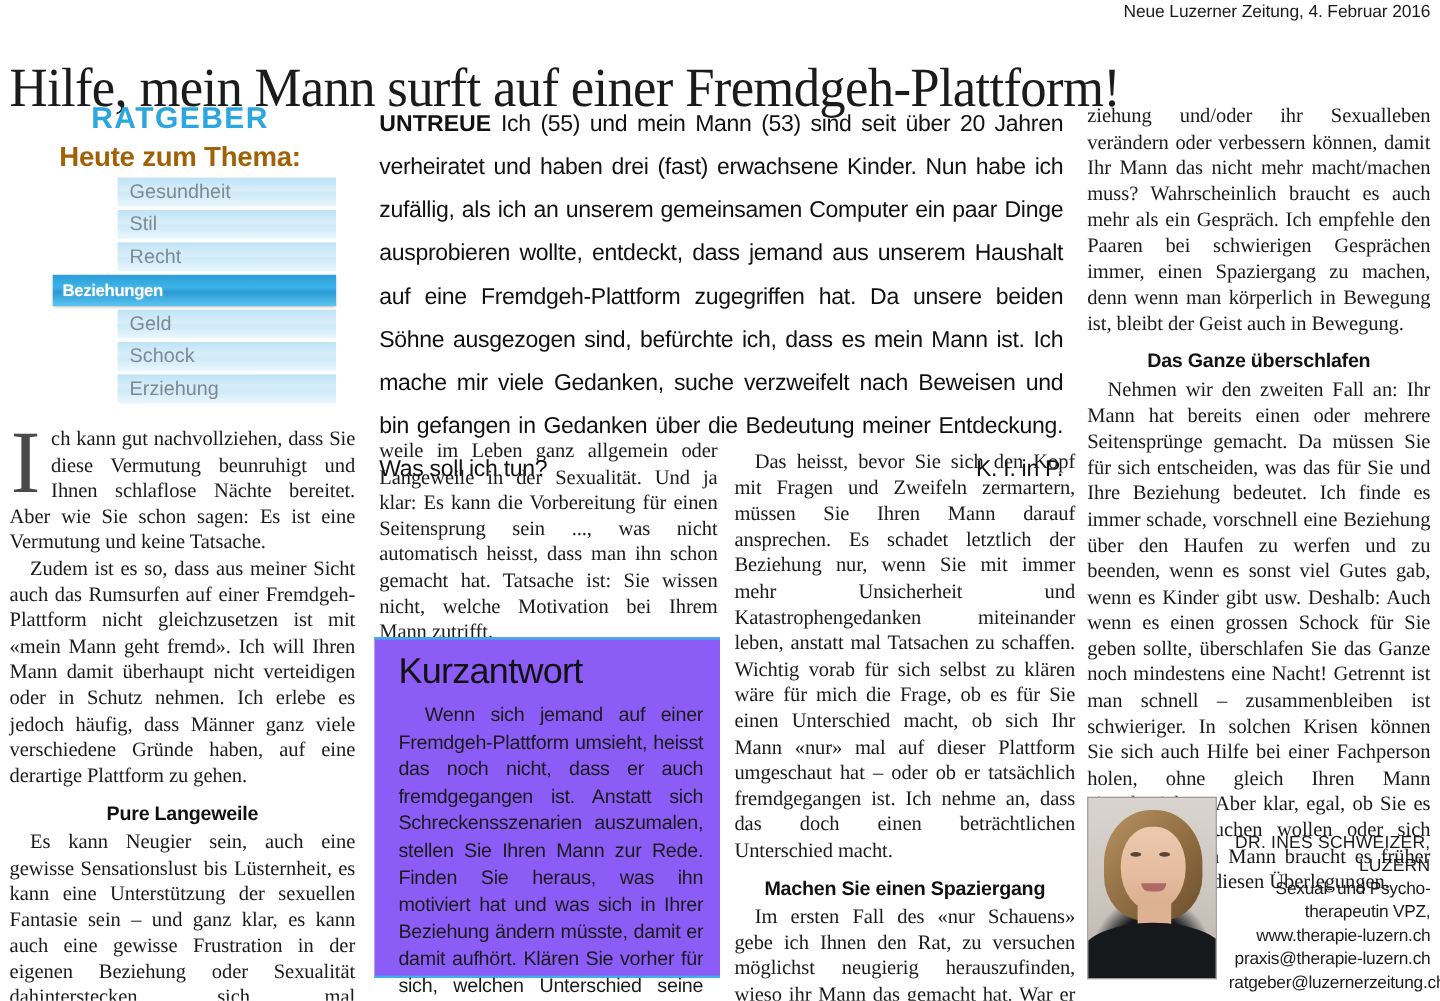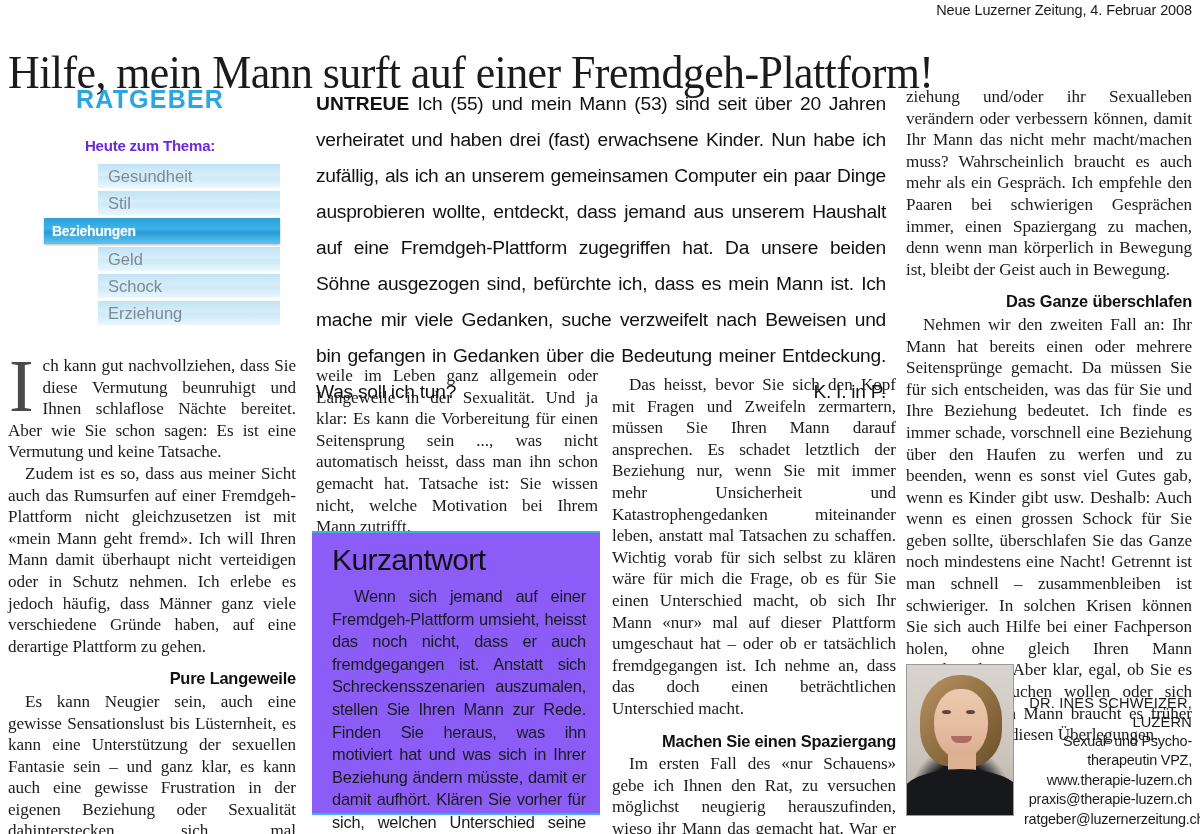--- a/index.html
+++ b/index.html
@@ -56,26 +56,26 @@
     font-family: "Liberation Sans", sans-serif;
     font-size: 25px;
     font-weight: 700;
     letter-spacing: 1.2px;
     color: #2ca6e0;
     text-align: center;
     line-height: 26px;
   }
   #ratgeber-subtitle {
     font-family: "Liberation Sans", sans-serif;
-    font-size: 15px;
-    font-weight: 700;
-    color: #6d28d9;
+    font-size: 23px;
+    font-weight: 700;
+    color: #a16207;
     text-align: center;
     line-height: 28px;
-    margin-top: 20px;
+    margin-top: 4px;
     letter-spacing: -0.2px;
   }
   #topic-list {
     margin-top: 4px;
     position: relative;
   }
   .topic-item {
     height: 24px;
     line-height: 24px;
     margin-left: 98px;
@@ -146,21 +146,21 @@
     text-indent: 17px;
   }
   .col p.noindent { text-indent: 0; }
 
   .subhead {
     font-family: "Liberation Sans", sans-serif;
     font-size: 16.4px;
     font-weight: 700;
     color: #111;
     margin: 11px 0 1px 0;
-    text-align: right;
+    text-align: center;
     letter-spacing: -0.2px;
   }
 
   
   #dropcap {
     float: left;
     font-family: "Liberation Serif", serif;
     font-size: 74px;
     line-height: 58px;
     font-weight: 400;
@@ -290,30 +290,31 @@
     font-size: 14.4px;
     line-height: 19.4px;
     font-weight: 400;
     letter-spacing: -0.2px;
   }
   .contact-line { white-space: nowrap; }
 </style>
 </head>
 <body>
 
-<div id="masthead">Neue Luzerner Zeitung, 4. Februar 2008</div>
+<div id="masthead">Neue Luzerner Zeitung, 4. Februar 2016</div>
 
 <h1 id="headline">Hilfe, mein Mann surft auf einer Fremdgeh-Plattform!</h1>
 
 <div id="ratgeber-block">
   <div id="ratgeber-title">RATGEBER</div>
   <div id="ratgeber-subtitle">Heute zum Thema:</div>
   <div id="topic-list">
     <div class="topic-item">Gesundheit</div>
     <div class="topic-item">Stil</div>
+    <div class="topic-item">Recht</div>
     <div class="topic-item active">Beziehungen</div>
     <div class="topic-item">Geld</div>
     <div class="topic-item">Schock</div>
     <div class="topic-item">Erziehung</div>
   </div>
 </div>
 
 <div id="lead">
   <span class="kicker">UNTREUE</span><span> Ich (55) und mein Mann (53) sind seit über 20 Jahren verheiratet und haben drei (fast) erwachsene Kinder. Nun habe ich zufällig, als ich an unserem gemeinsamen Computer ein paar Dinge ausprobieren wollte, entdeckt, dass jemand aus unserem Haushalt auf eine Fremdgeh-Plattform zugegriffen hat. Da unsere beiden Söhne ausgezogen sind, befürchte ich, dass es mein Mann ist. Ich mache mir viele Gedanken, suche verzweifelt nach Beweisen und bin gefangen in Gedanken über die Bedeutung meiner Entdeckung. Was soll ich tun?</span>
   <span id="lead-sign">K. I. in P.</span>

